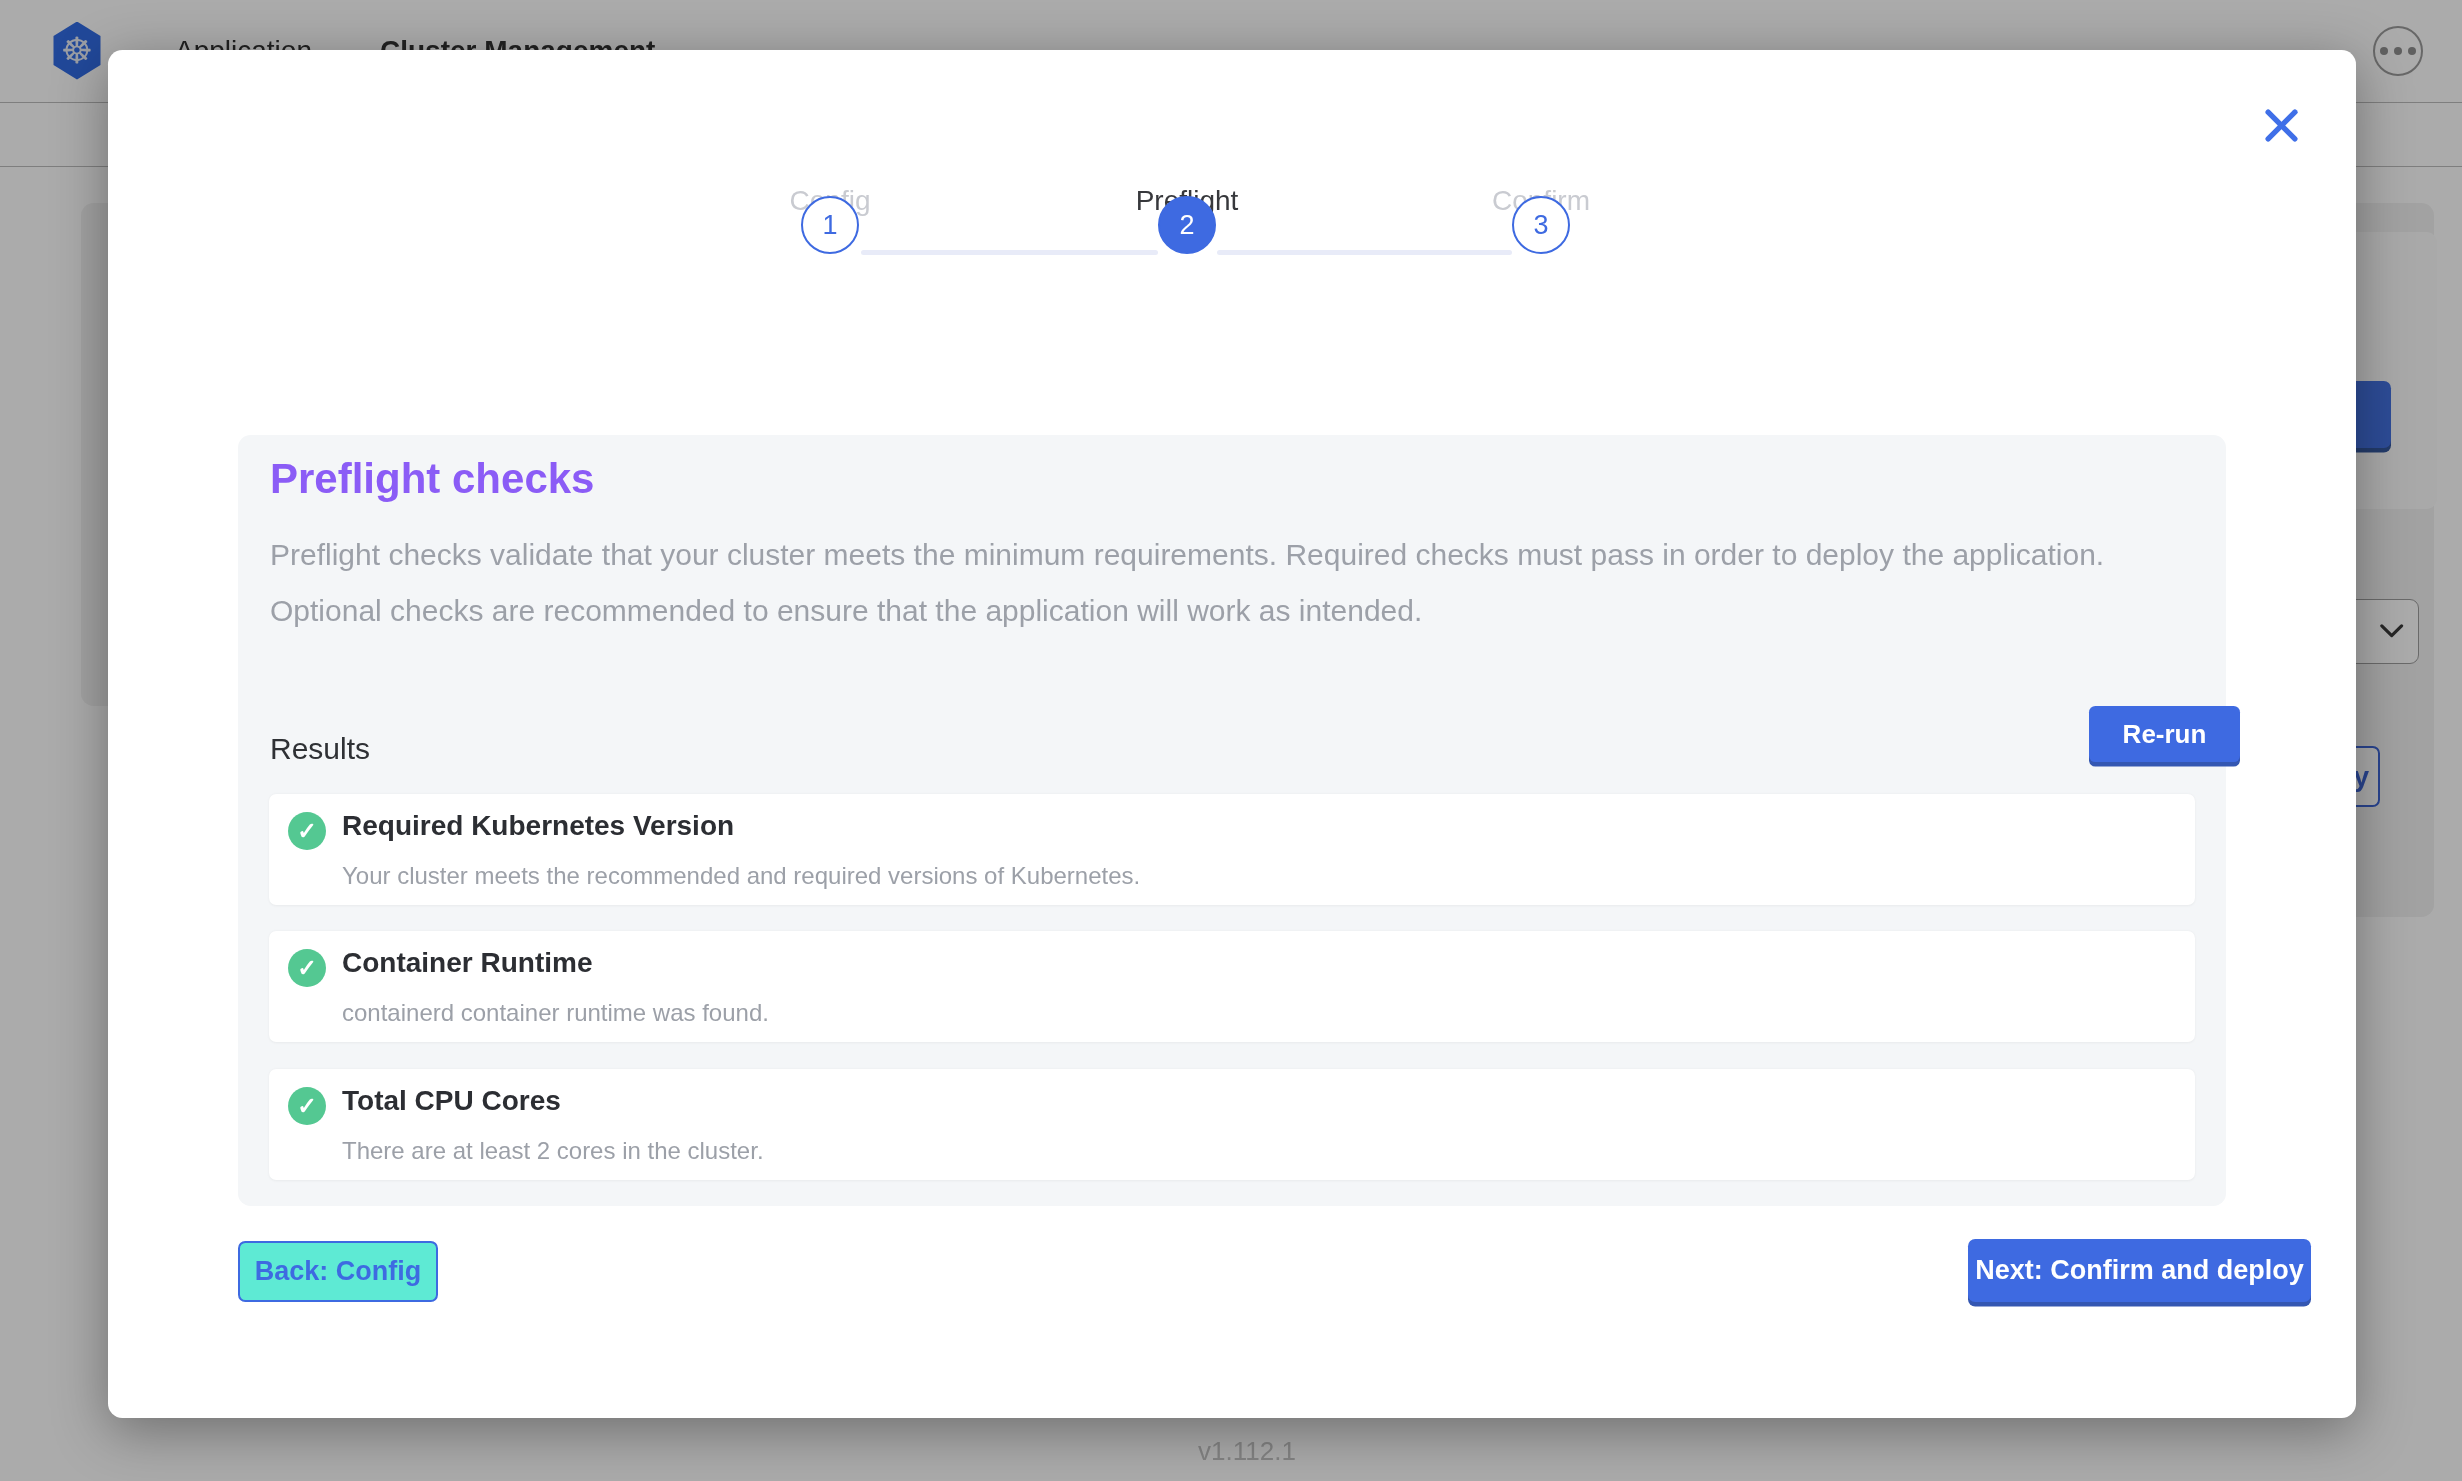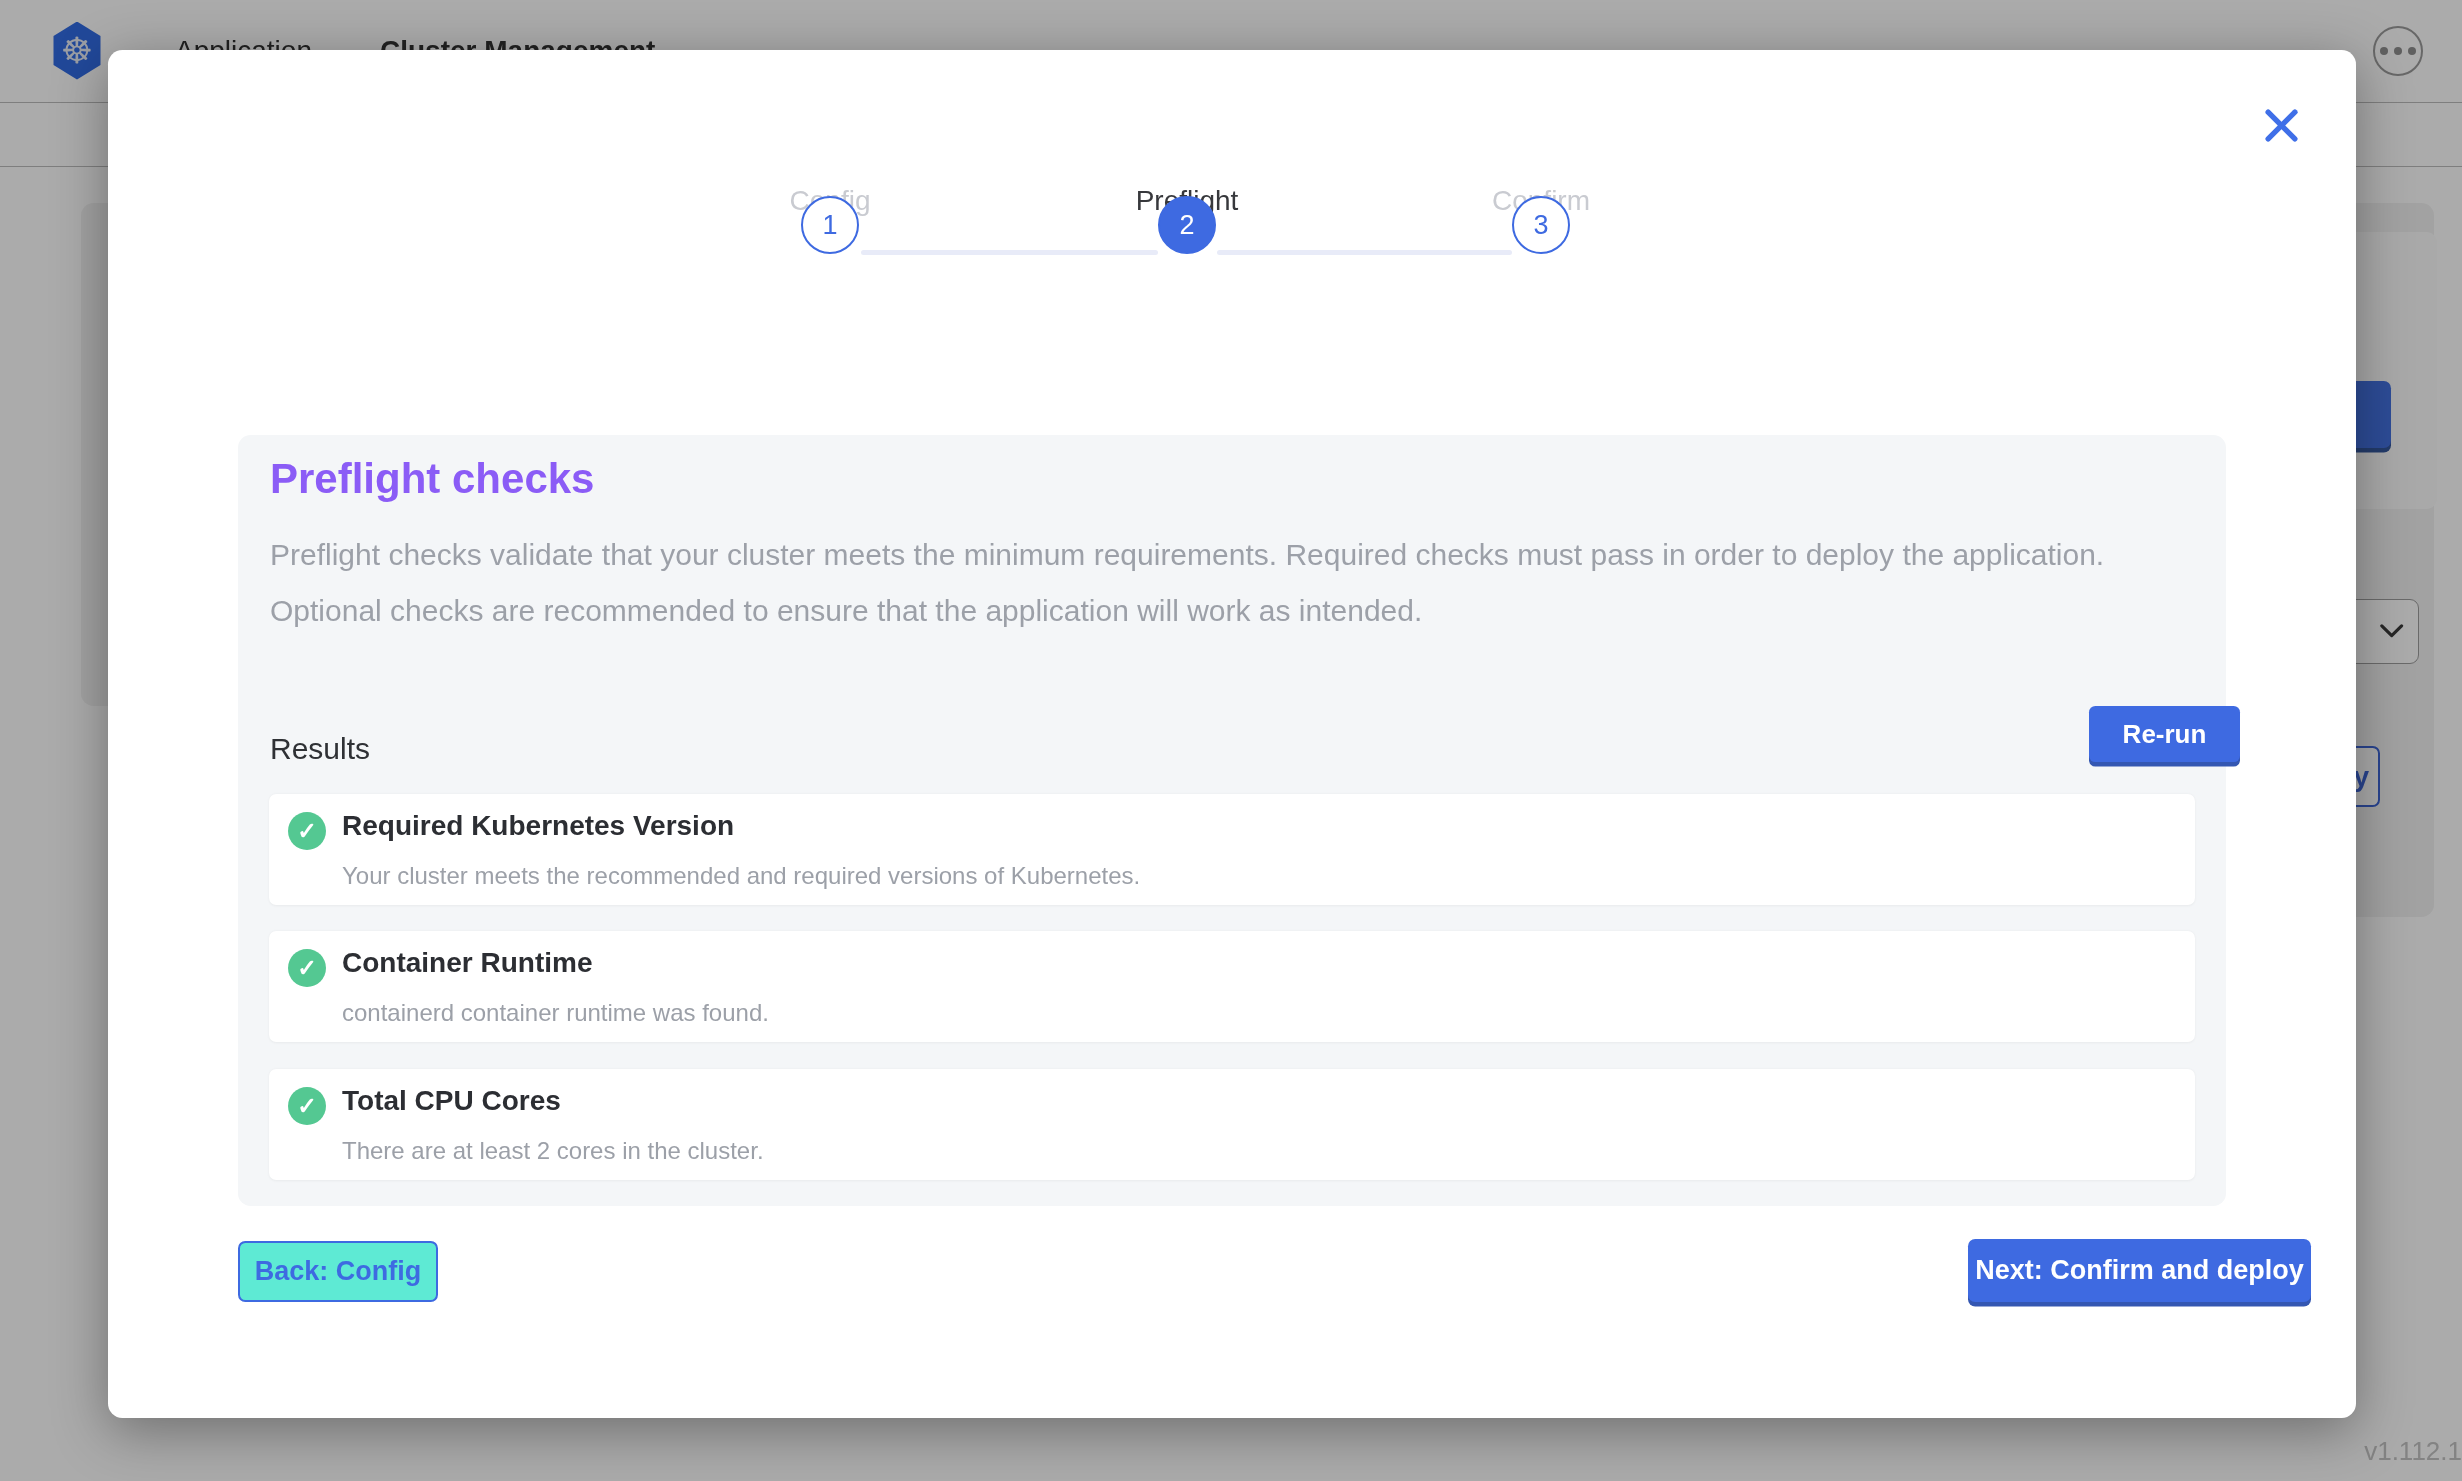--- a/index.html
+++ b/index.html
@@ -32,21 +32,21 @@
   .bg-blue-btn { position:absolute; left:2254px; top:381px; width:137px; height:67px;
     background:#4472e2; border-radius:7.2px; box-shadow:0 4.5px 0 0 #35589f; }
   .bg-dropdown { position:absolute; left:2299px; top:599px; width:120px; height:65px;
     background:#ffffff; border:1.8px solid #9e9e9e; border-radius:9px;
     display:flex; align-items:center; justify-content:space-between; padding:0 14.4px;
     font-size:29px; color:#3a3a3a; }
   .bg-outline-btn { position:absolute; left:2252px; top:746px; width:128px; height:61px;
     background:#ffffff; border:2.7px solid #3e66d6; border-radius:7.2px;
     display:flex; align-items:center; justify-content:flex-end; padding-right:9px;
     font-size:28px; font-weight:700; color:#3e66d6; }
-  .page-footer { position:absolute; left:0; top:1436px; width:2462px; text-align:right;
+  .page-footer { position:absolute; left:0; top:1436px; width:2462px; text-align:center;
     font-size:26px; color:#c4c4c4;padding-left:32px; }
 
   
   .overlay { position:absolute; inset:0; background:rgba(0,0,0,0.33); }
 
   
   .modal { position:absolute; left:108px; top:50px; width:2248px; height:1368px;
     background:#ffffff; border-radius:14.4px; box-shadow:0 12.6px 54px rgba(0,0,0,0.35); }
   .close-btn { position:absolute; left:2150px; top:52px; width:47px; height:47px;
     display:flex; align-items:center; justify-content:center; cursor:pointer;

